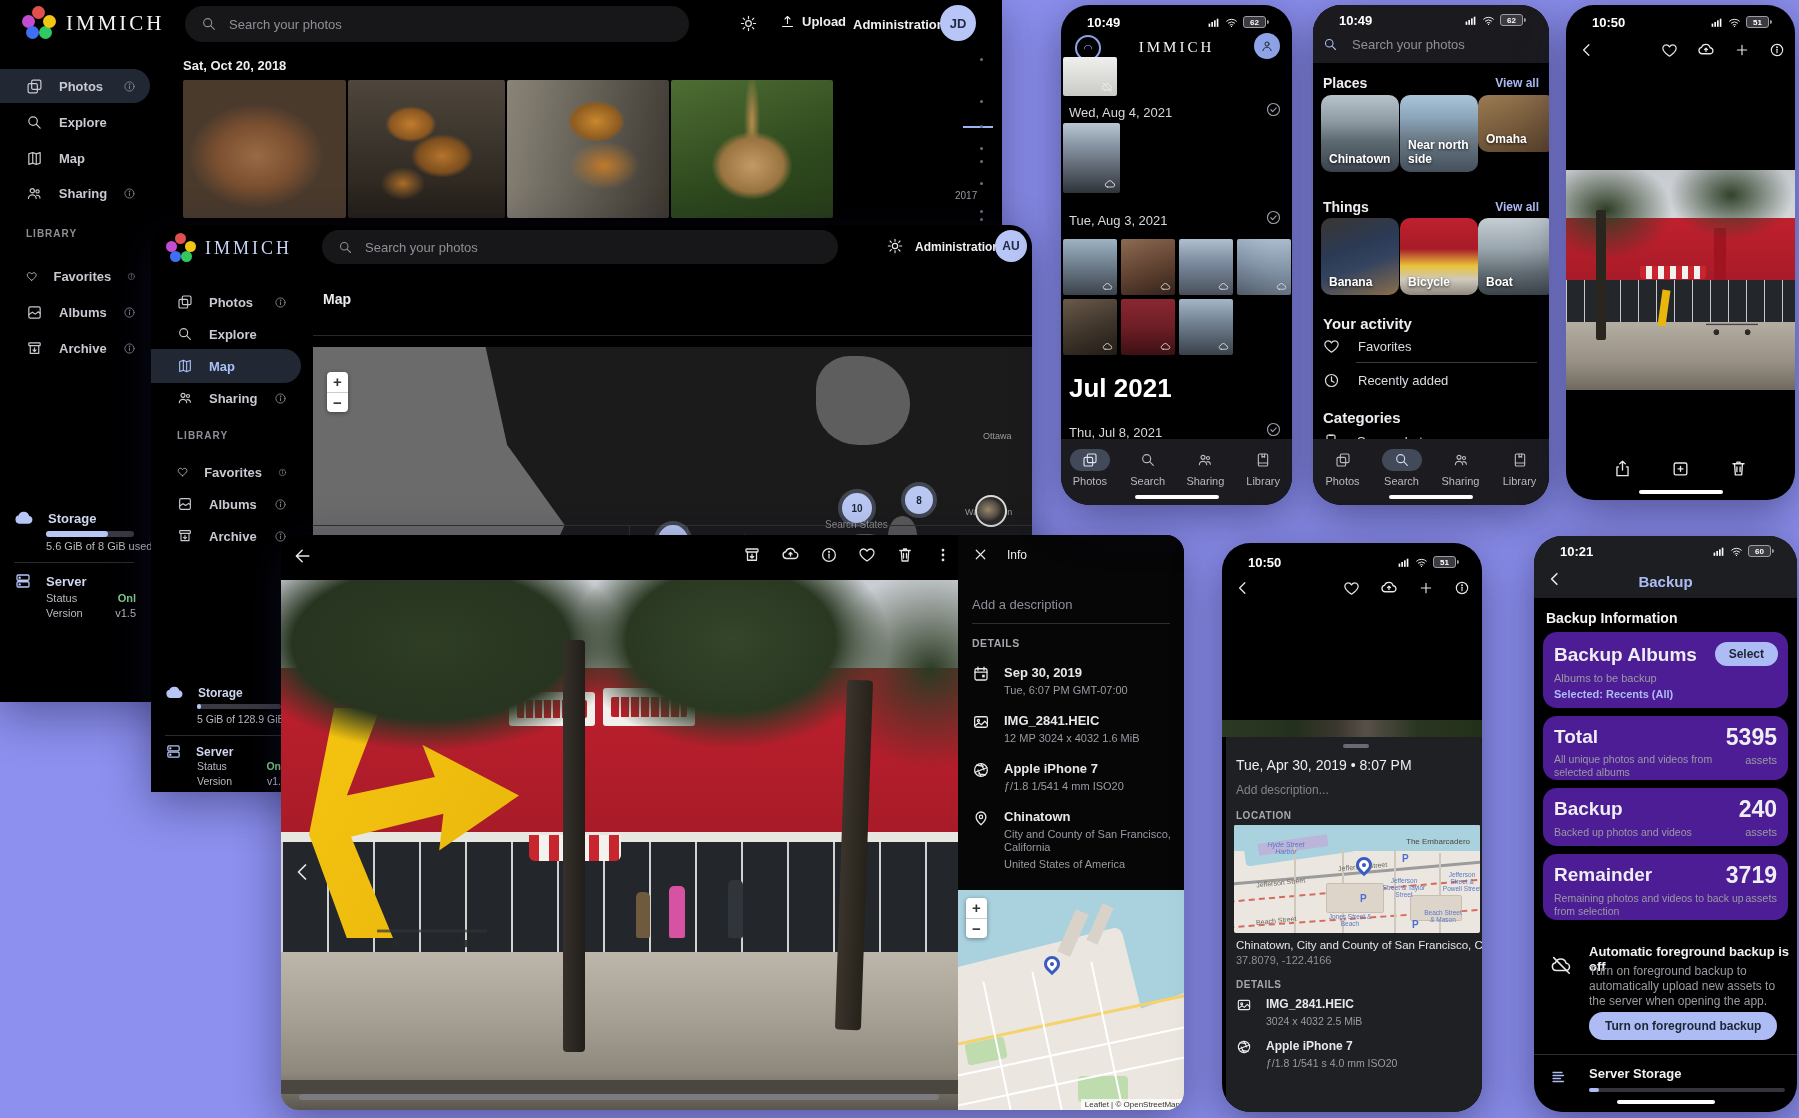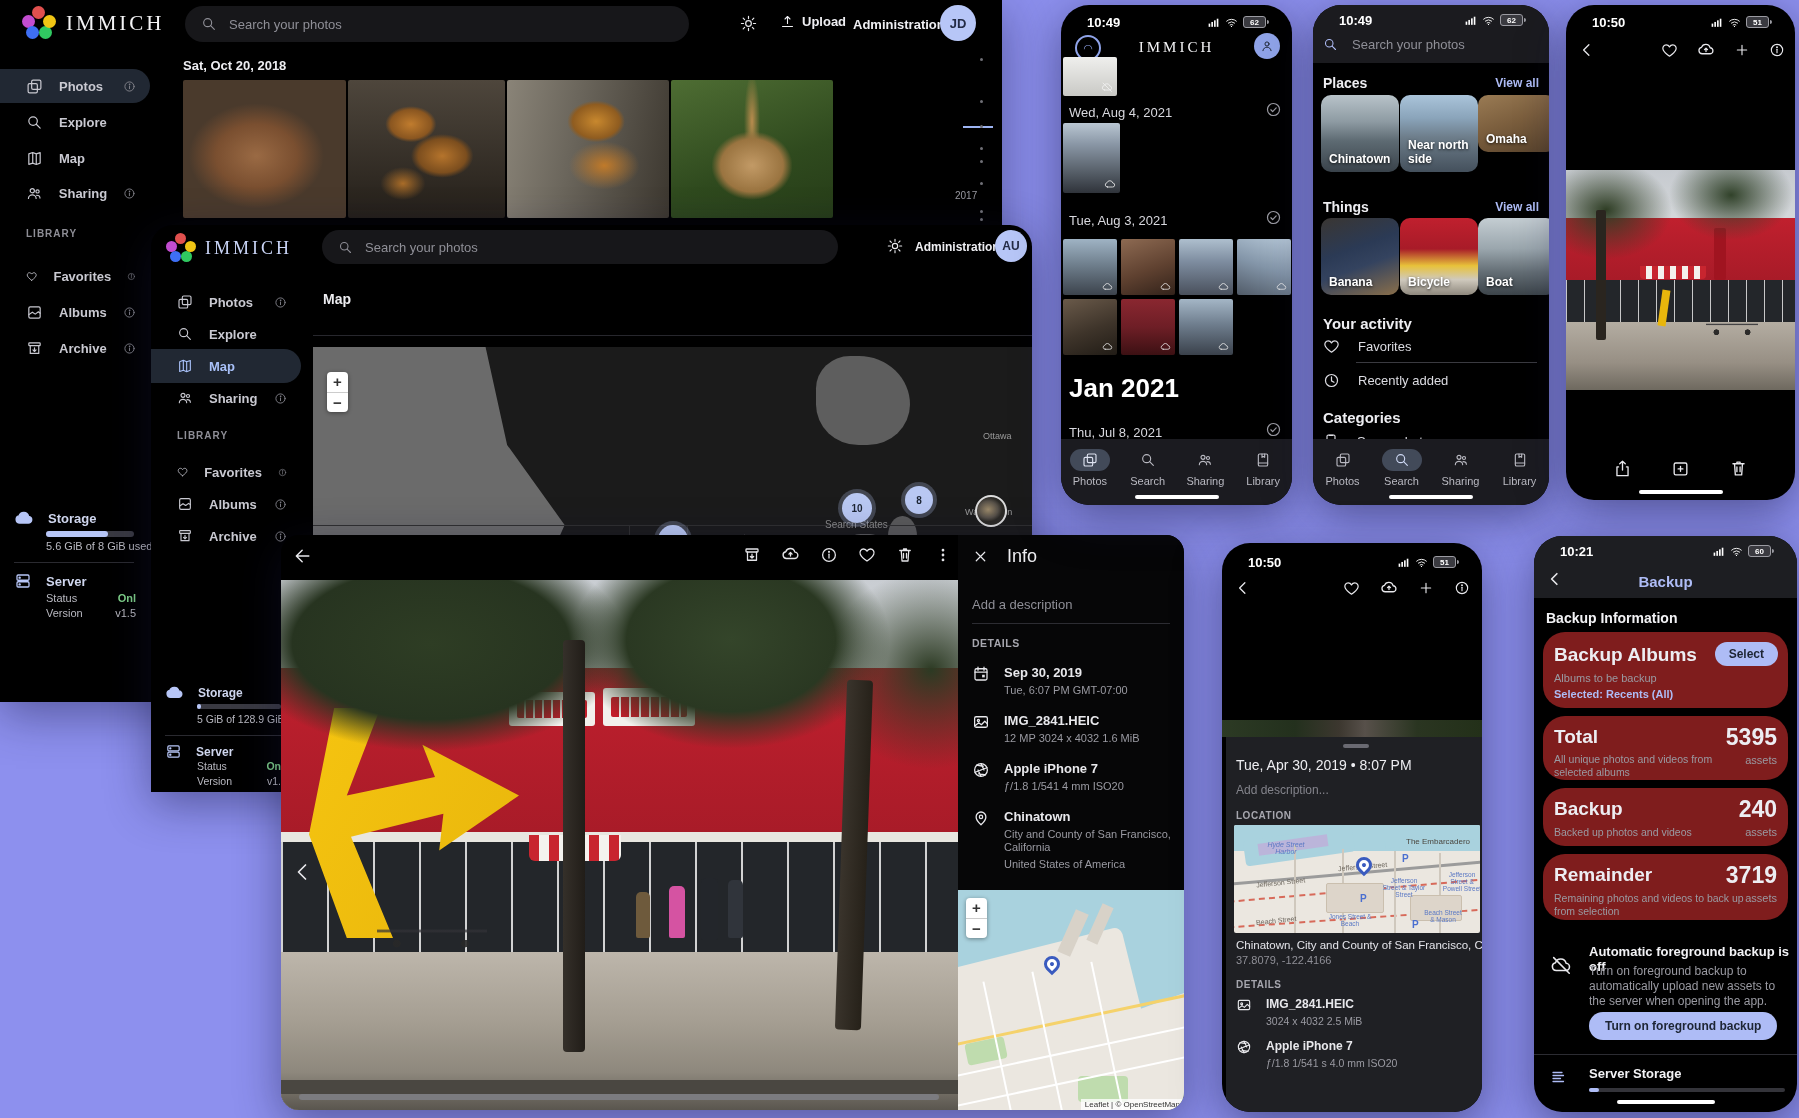--- a/index.html
+++ b/index.html
@@ -22,21 +22,21 @@
   .sb .sicons{display:flex;align-items:flex-start;gap:5px}
   .batt{width:23px;height:12px;border:1px solid #9b9ba2;border-radius:3px;position:relative;display:flex;align-items:center;justify-content:center;font-size:8px;font-weight:700;color:#fff;background:#3a3a40}
   .batt:after{content:"";position:absolute;right:-4px;top:3px;width:2px;height:4px;background:#9b9ba2;border-radius:0 2px 2px 0}
   .bottomnav{position:absolute;left:0;right:0;bottom:0;background:#1b1b20;display:flex;justify-content:space-around;padding-top:10px}
   .bni{display:flex;flex-direction:column;align-items:center;gap:4px;font-size:11px;color:#b9b9c1;width:58px}
   .bni .pip{width:40px;height:22px;border-radius:12px;display:flex;align-items:center;justify-content:center}
   .pip.on{background:#424a59}
   .homebar{position:absolute;bottom:6px;left:50%;transform:translateX(-50%);width:84px;height:4px;border-radius:3px;background:#fff}
   .gridlabel{position:absolute;font-size:13px;color:#d8d8de}
   .checkc{position:absolute;color:#9a9aa2}
-  .statcard{position:absolute;background:#7f1d1d;border-radius:22px;color:#ededf2}
+  .statcard{position:absolute;background:#4c1d95;border-radius:14px;color:#ededf2}
   .lav{color:#aebcf6}
   .pillbtn{background:#aebcf6;color:#1d2534;font-weight:700;border:none;border-radius:999px;display:flex;align-items:center;justify-content:center;cursor:pointer;font-family:inherit}
   .greysub{color:#9a9aa2}
   .cardimg{position:absolute;border-radius:10px;overflow:hidden}
   .cardimg span{position:absolute;left:8px;bottom:6px;font-size:12px;font-weight:700;color:#fff;text-shadow:0 1px 3px rgba(0,0,0,.8)}
   .mappin{position:absolute;width:16px;height:16px;border:3px solid #3a5bbf;border-radius:50% 50% 50% 0;transform:rotate(-45deg);background:#fff}
   .mappin:after{content:"";position:absolute;left:3px;top:3px;width:4px;height:4px;border-radius:50%;background:#3a5bbf}
   .zoomctl{position:absolute;width:21px;background:#fff;border-radius:4px;color:#333;font-weight:700;text-align:center;box-shadow:0 1px 4px rgba(0,0,0,.4)}
   .zoomctl div{height:20px;line-height:20px;font-size:15px}
   .zoomctl div+div{border-top:1px solid #ccc}
@@ -535,21 +535,21 @@
         </svg>
       </div>
     <div class="abs" style="left:18px;bottom:10px;width:640px;height:6px;border-radius:3px;background:#7c7c80"></div>
   </div>
 
   <div class="abs" style="left:677px;top:0;width:226px;height:575px;background:#060607">
     <div class="abs row" style="left:14px;top:11px;gap:18px">
       <svg class="ic" style="width:17px;height:17px;color:#e8e8ec">
           <use href="#i-close"></use>
         </svg>
-      <span style="font-size:18px;color:#ededf1">Info</span>
+      <span style="font-size:12px;color:#ededf1">Info</span>
     </div>
     <div class="abs" style="left:14px;top:62px;font-size:13px;color:#8f8f97">Add a description</div>
     <div class="abs" style="left:14px;top:88px;width:198px;height:1px;background:#2c2c32"></div>
     <div class="abs" style="left:14px;top:102px;font-size:10.5px;letter-spacing:.5px;color:#a6a6ae;font-weight:700">DETAILS</div>
     <div class="detrow" style="left:14px;top:130px">
       <svg class="ic" style="width:18px;height:18px">
           <use href="#i-cal"></use>
         </svg>
       <div>
           <div class="t1">Sep 30, 2019</div>
@@ -683,21 +683,21 @@
   <div class="thumb" style="left:60px;top:294px;width:54px;height:56px;background:linear-gradient(180deg,#8a2730 0%,#6e1e26 50%,#3c1013 100%)">
       <svg class="ic cloudbadge" style="width:11px;height:11px;color:#f2f2f2">
         <use href="#i-cloud"></use>
       </svg>
     </div>
   <div class="thumb" style="left:118px;top:294px;width:54px;height:56px;background:linear-gradient(180deg,#a4b6c6 0%,#6f7e8e 45%,#3a414b 100%)">
       <svg class="ic cloudbadge" style="width:11px;height:11px;color:#f2f2f2">
         <use href="#i-cloud"></use>
       </svg>
     </div>
-  <div class="abs" style="left:8px;top:368px;font-size:26px;font-weight:700;color:#fff">Jan 2021</div>
+  <div class="abs" style="left:8px;top:368px;font-size:26px;font-weight:700;color:#fff">Jul 2021</div>
   <div class="gridlabel" style="left:8px;top:420px">Thu, Jul 8, 2021</div>
   <div class="checkc" style="right:10px;top:416px">
       <svg class="ic" style="width:17px;height:17px">
         <use href="#i-checkc"></use>
       </svg>
     </div>
   <div class="bottomnav" style="height:66px">
     <div class="bni">
       <span class="pip on">
           <svg class="ic" style="width:16px;height:16px;color:#dfe4f2">

